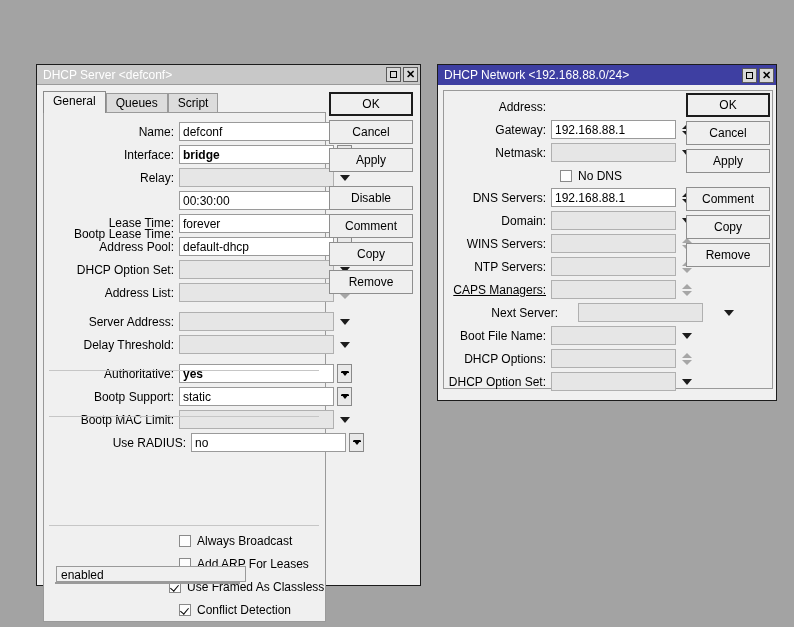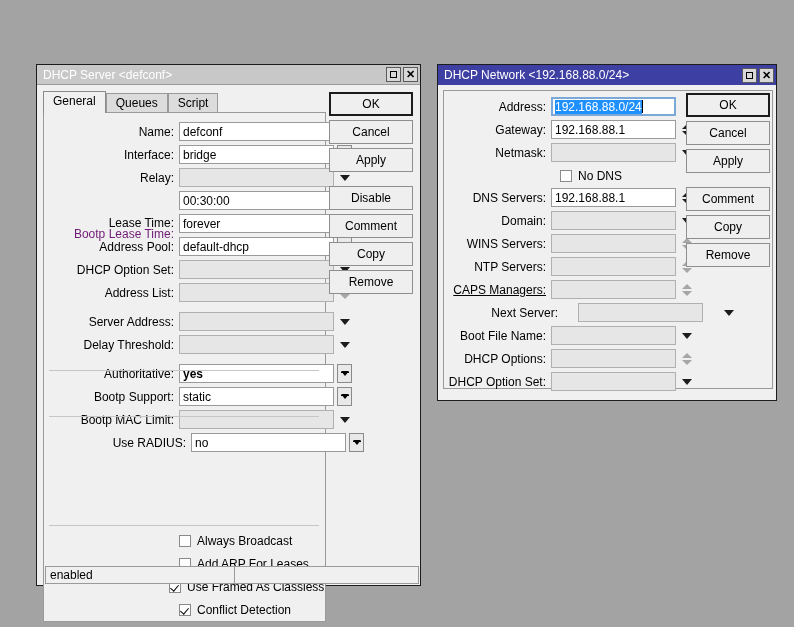--- a/index.html
+++ b/index.html
@@ -101,21 +101,21 @@
     font-size: 12px;
   }
   .lbl {
     text-align: right;
     white-space: nowrap;
     color: #000;
     padding-right: 5px;
     box-sizing: border-box;
     font-size: 12px;
   }
-  .lbl.dim { color: #701a75; margin-top: 20px; }
+  .lbl.dim { color: #000000; margin-top: 20px; }
 
   .fld {
     height: 19px;
     box-sizing: border-box;
     border: 1px solid #9a9a9a;
     background: #ffffff;
     font-size: 12px;
     color: #000;
     padding: 1px 2px 0 3px;
     line-height: 16px;
@@ -296,21 +296,21 @@
   <div class="panel" style="left:6px; top:47px; width:283px; height:510px;"></div>
 
   <div id="server-rows">
       <div class="row" style="left: 12px; top: 57px;">
         <span class="lbl" style="width: 130px;">Name:</span>
         <span class="fld" style="width: 155px;">defconf</span>
         <span style="width: 15px; height: 19px; margin-left: 3px;"></span>
       </div>
       <div class="row" style="left: 12px; top: 80px;">
         <span class="lbl" style="width: 130px;">Interface:</span>
-        <span class="fld" style="width: 155px;">bridge</span>
+        <span class="fld" style="width: 155px; font-weight: bold;">bridge</span>
         <span class="cbtn">
           <span class="a">
             <span class="bar"></span>
           </span>
         </span>
       </div>
       <div class="row" style="left: 12px; top: 103px;">
         <span class="lbl" style="width: 130px;">Relay:</span>
         <span class="fld empty" style="width: 155px;"></span>
         <span class="dtri">
@@ -431,21 +431,21 @@
   <div id="server-buttons">
       <div class="btn default" style="left: 292px; top: 27px; width: 84px; height: 24px;">OK</div>
       <div class="btn" style="left: 292px; top: 55px; width: 84px; height: 24px;">Cancel</div>
       <div class="btn" style="left: 292px; top: 83px; width: 84px; height: 24px;">Apply</div>
       <div class="btn" style="left: 292px; top: 121px; width: 84px; height: 24px;">Disable</div>
       <div class="btn" style="left: 292px; top: 149px; width: 84px; height: 24px;">Comment</div>
       <div class="btn" style="left: 292px; top: 177px; width: 84px; height: 24px;">Copy</div>
       <div class="btn" style="left: 292px; top: 205px; width: 84px; height: 24px;">Remove</div>
     </div>
 
-  <div class="statusbar" style="left:8px; top:501px; width:375px;">
+  <div class="statusbar" style="left:19px; top:501px; width:375px;flex-direction:column;">
     <div class="stcell" style="width:190px;">enabled</div>
     <div class="stcell" style="width:185px; margin-left:-1px;"></div>
   </div>
 </div>
 
 <div class="window" id="win-network" style="left:437px; top:64px; width:340px; height:337px;">
 
   <div class="titlebar active">
     <span class="ttl">DHCP Network &lt;192.168.88.0/24&gt;</span>
     <span class="winbtns">
@@ -456,21 +456,20 @@
           <span class="xg">✕</span>
         </span>
     </span>
   </div>
 
   <div class="panel" style="left:5px; top:25px; width:330px; height:299px;"></div>
 
   <div id="network-rows">
       <div class="row" style="left: 8px; top: 32px;">
         <span class="lbl" style="width: 105px;">Address:</span>
-        <span class="fld focus" style="width: 125px;"><span class="sel">192.168.88.0/24</span><span class="caret"></span></span>
         <span style="width: 15px; height: 19px; margin-left: 3px;"></span>
       </div>
       <div class="row" style="left: 8px; top: 55px;">
         <span class="lbl" style="width: 105px;">Gateway:</span>
         <span class="fld" style="width: 125px;">192.168.88.1</span>
         <span class="spin">
           <i class="up"></i>
           <i class="dn"></i>
         </span>
       </div>

